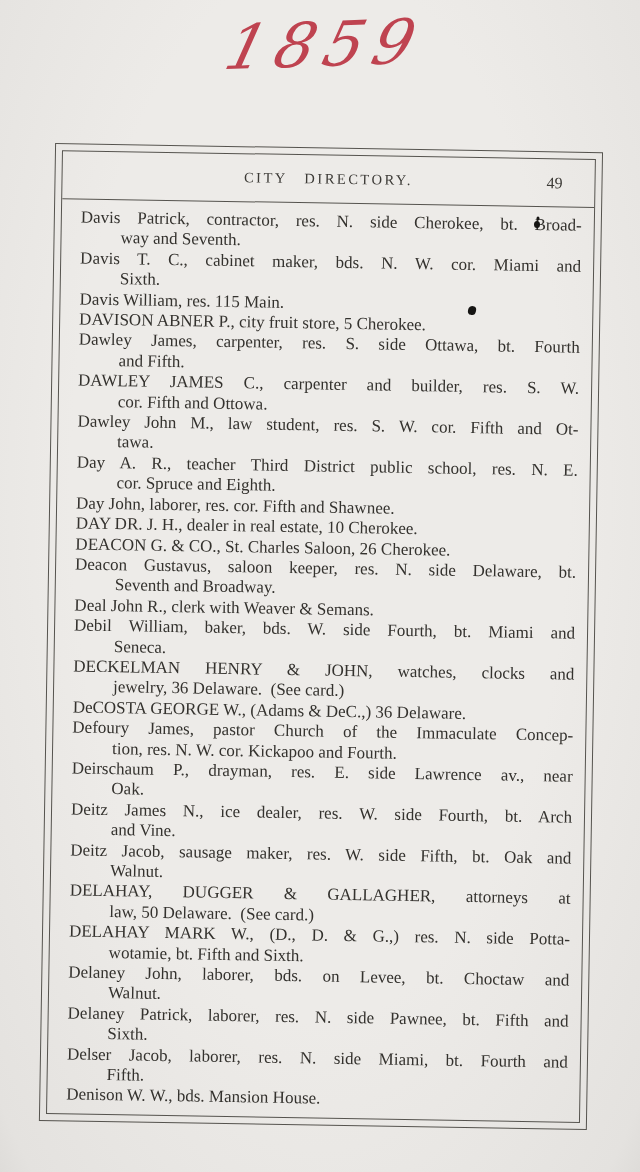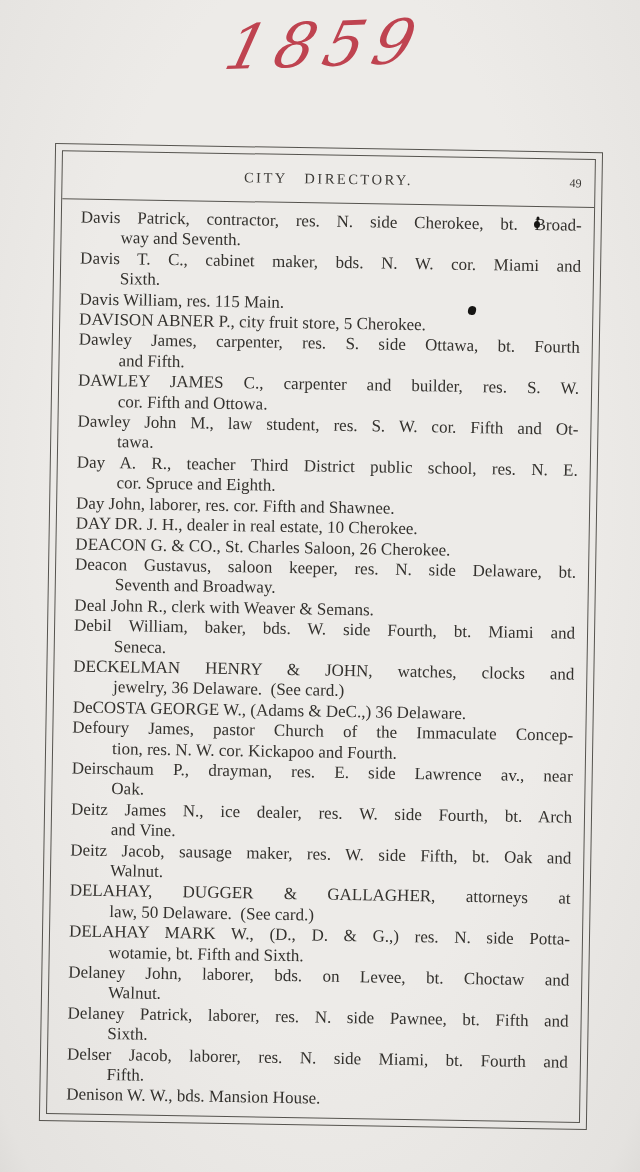--- a/index.html
+++ b/index.html
@@ -48,23 +48,23 @@
     border-bottom: 1.5px solid #55534e;
     display: flex; align-items: center; justify-content: center;
   }
   .hdr-title {
     font-size: 14.5px;
     letter-spacing: 2.5px;
     word-spacing: 11px;
     color: #3c3a36;
   }
   .hdr-page {
-    position: absolute; right: 13px; top: 50%;
+    position: absolute; right: 32px; top: 50%;
     transform: translateY(-50%);
-    font-size: 12px; color: #3c3a36;
+    font-size: 16px; color: #3c3a36;
   }
   .bodytext {
     flex: 1 1 auto;
     padding: 8px 12px 0 19px;
     color: #34322e;
     font-size: 17px;
     line-height: 20.4px;
     overflow: hidden;
   }
   .entry { margin: 0; }

